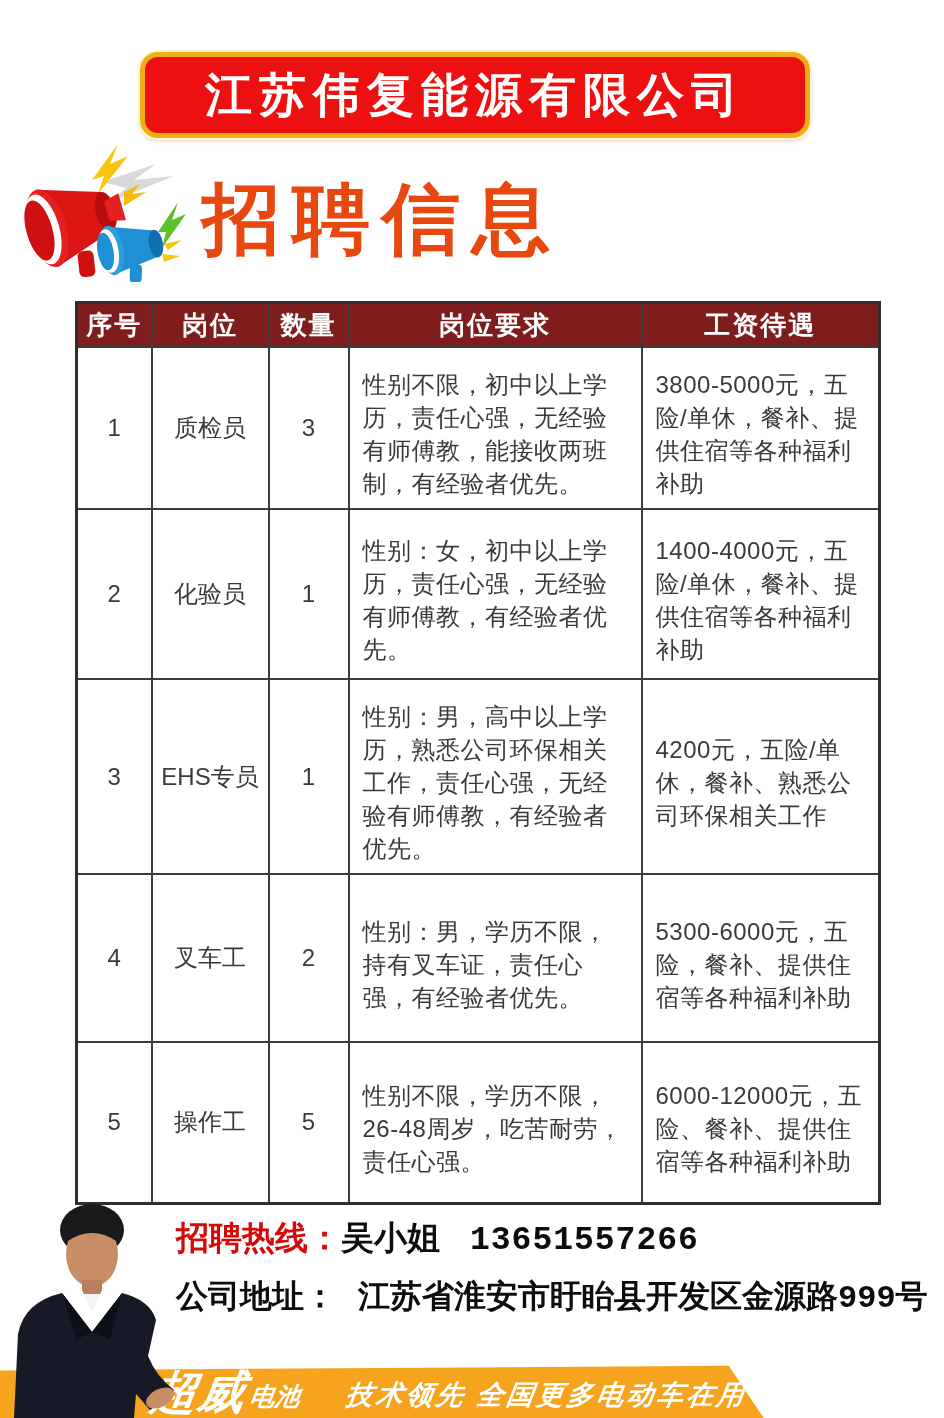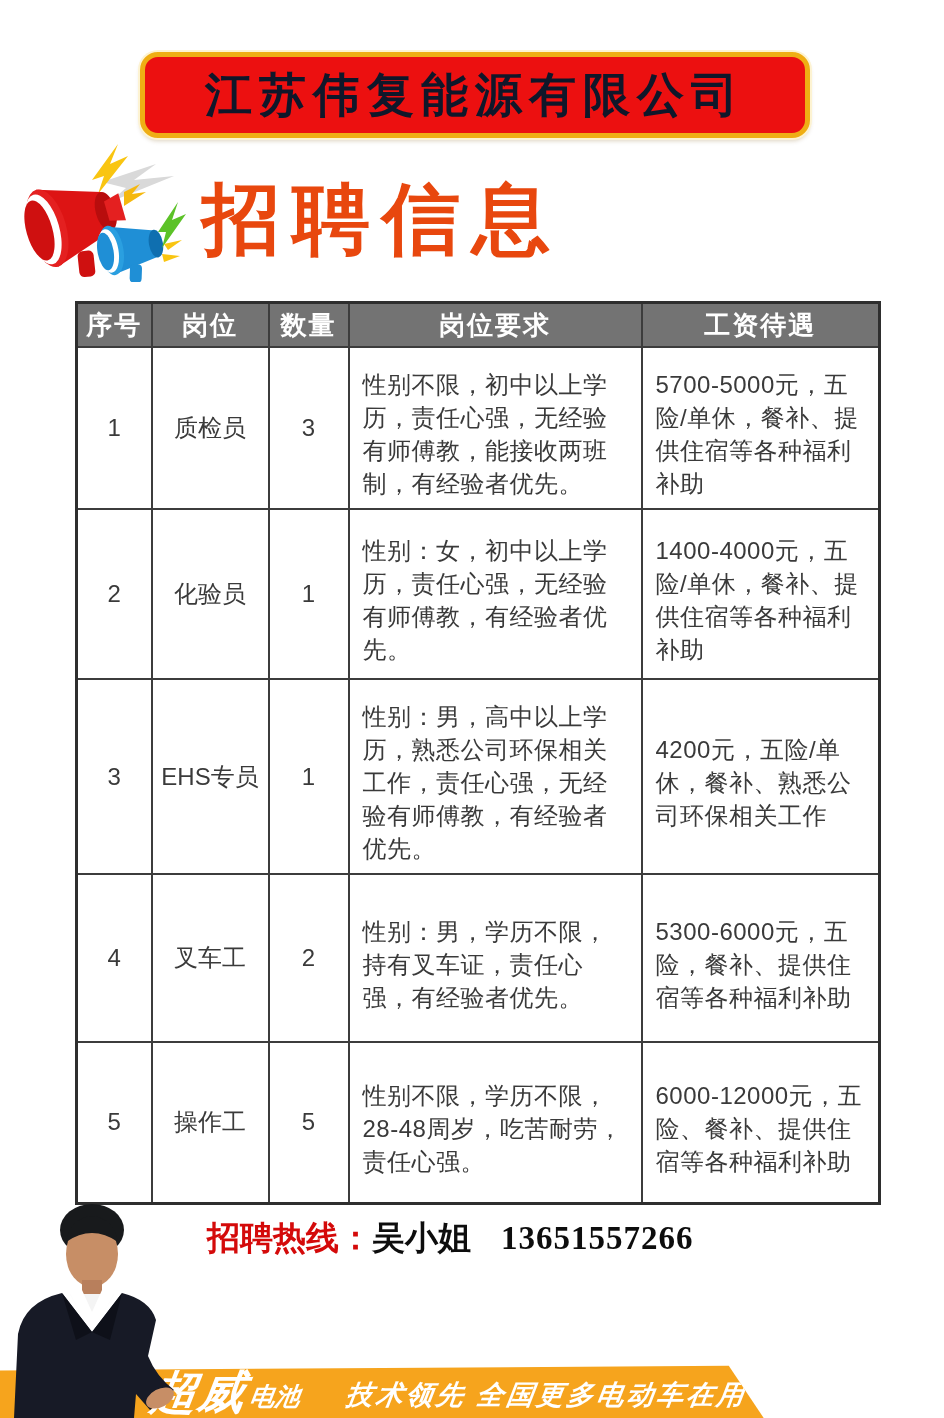--- a/index.html
+++ b/index.html
@@ -8,59 +8,59 @@
     font-family:"Liberation Sans", sans-serif; overflow:hidden;
   }
   
   .banner {
     position:absolute; left:140px; top:52px; width:660px; height:76px;
     background:#ec1010; border:5px solid #efae14; border-radius:18px;
     display:flex; align-items:center; justify-content:center;
     box-shadow:0 0 0 2px #fdf3d2, 0 3px 4px rgba(120,80,0,.25);
   }
   .banner-text {
-    color:#0f172a; font-family:"Liberation Serif", serif; font-weight:900;
+    color:#ffffff; font-family:"Liberation Serif", serif; font-weight:900;
     font-size:47px; letter-spacing:7px; white-space:nowrap;text-align:center;
   }
   
   .megaphone-wrap { position:absolute; left:6px; top:136px; width:200px; height:146px; }
   
   .poster-title {
     position:absolute; left:0; top:168px; width:764px; text-align:center;
   }
   .poster-title span {
     font-family:"Liberation Serif", serif; font-weight:900; font-size:78px;
     color:#e8470e; letter-spacing:12px; white-space:nowrap;
   }
   
   table.jobs {
     position:absolute; left:75px; top:301px; width:803px;
     border-collapse:collapse; table-layout:fixed;
     border:3px solid #2e2e2e;
   }
   table.jobs th, table.jobs td { border:2px solid #3c3c3c; }
   table.jobs thead th {
-    background:#737373; color:#ffffff; height:40px;
+    background:#7f1d1d; color:#ffffff; height:40px;
     font-family:"Liberation Serif", serif; font-weight:700; font-size:26px;
     letter-spacing:2px;
   }
   table.jobs tbody td {
     font-size:24px; color:#3a3a3a; background:#ffffff;
   }
   td.c { text-align:center; font-size:26px; }
   td.t { text-align:left; padding:20px 10px 8px 13px; line-height:33px; letter-spacing:0.5px; }
   tbody tr:nth-child(1) { height:160px; }
   tbody tr:nth-child(2) { height:170px; }
   tbody tr:nth-child(3) { height:165px; }
   tbody tr:nth-child(4) { height:168px; }
   tbody tr:nth-child(5) { height:161px; }
   
   .contact {
     position:absolute; left:0; top:1208px; width:824px;
-    font-family:Liberation Serif, serif; font-weight:700; color:#0d0d0d;margin-left:31px;
+    font-family:Liberation Mono, monospace; font-weight:700; color:#0d0d0d;
   }
   .contact .row { white-space:nowrap; }
   .row-hotline { margin:8px 0 0 176px; font-size:33px; }
   .hotline-label { color:#d40a0a; }
   .phone { margin-left:30px; letter-spacing:1px; }
   .row-contact2 { margin:14px 0 0 322px; font-size:33px; }
   .row-address { margin:14px 0 0 176px; font-size:32px; }
   .address-text { margin-left:22px; }
   
   .band {
@@ -151,21 +151,21 @@
       <th>岗位要求</th>
       <th>工资待遇</th>
     </tr>
   </thead>
   <tbody>
     <tr>
       <td class="c">1</td>
       <td class="c">质检员</td>
       <td class="c">3</td>
       <td class="t">性别不限，初中以上学历，责任心强，无经验有师傅教，能接收两班制，有经验者优先。</td>
-      <td class="t">5700-5000元，五险/单休，餐补、提供住宿等各种福利补助</td>
+      <td class="t">3800-5000元，五险/单休，餐补、提供住宿等各种福利补助</td>
     </tr>
     <tr>
       <td class="c">2</td>
       <td class="c">化验员</td>
       <td class="c">1</td>
       <td class="t">性别：女，初中以上学历，责任心强，无经验有师傅教，有经验者优先。</td>
       <td class="t">1400-4000元，五险/单休，餐补、提供住宿等各种福利补助</td>
     </tr>
     <tr>
       <td class="c">3</td>
@@ -178,29 +178,32 @@
       <td class="c">4</td>
       <td class="c">叉车工</td>
       <td class="c">2</td>
       <td class="t">性别：男，学历不限，持有叉车证，责任心强，有经验者优先。</td>
       <td class="t">5300-6000元，五险，餐补、提供住宿等各种福利补助</td>
     </tr>
     <tr>
       <td class="c">5</td>
       <td class="c">操作工</td>
       <td class="c">5</td>
-      <td class="t">性别不限，学历不限，28-48周岁，吃苦耐劳，责任心强。</td>
+      <td class="t">性别不限，学历不限，26-48周岁，吃苦耐劳，责任心强。</td>
       <td class="t">6000-12000元，五险、餐补、提供住宿等各种福利补助</td>
     </tr>
   </tbody>
 </table>
 
 <div class="contact">
   <div class="row row-hotline">
     <span class="hotline-label">招聘热线：</span><span>吴小姐</span><span class="phone">13651557266</span>
+  </div>
+  <div class="row row-address">
+    <span>公司地址：</span><span class="address-text">江苏省淮安市盱眙县开发区金源路999号</span>
   </div>
 </div>
 
 <div class="band">
   <div class="band-inner">
     <span class="brand-main">超威</span>
     <span class="brand-suffix">电池</span>
     <span class="band-slogan">技术领先  全国更多电动车在用</span>
   </div>
 </div>

